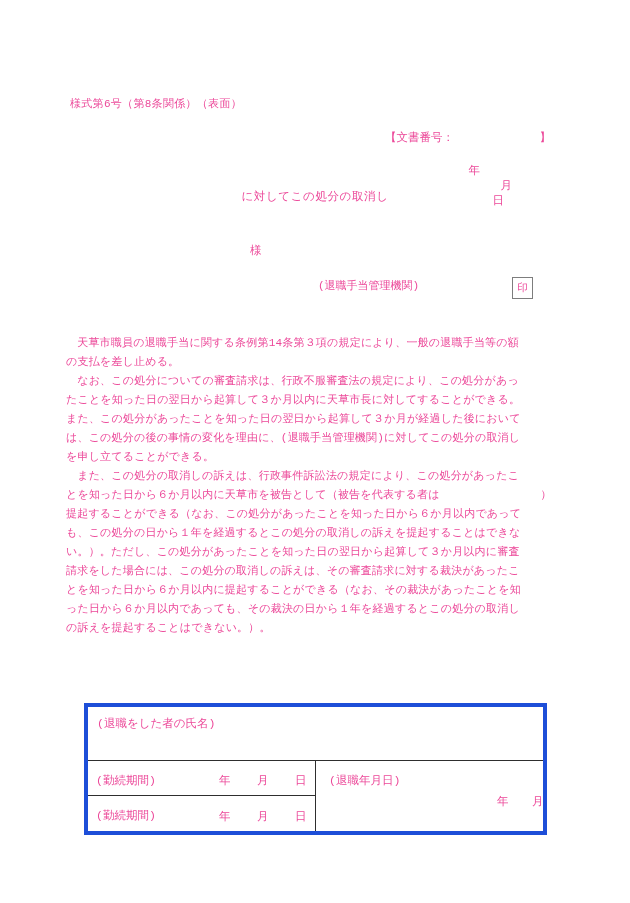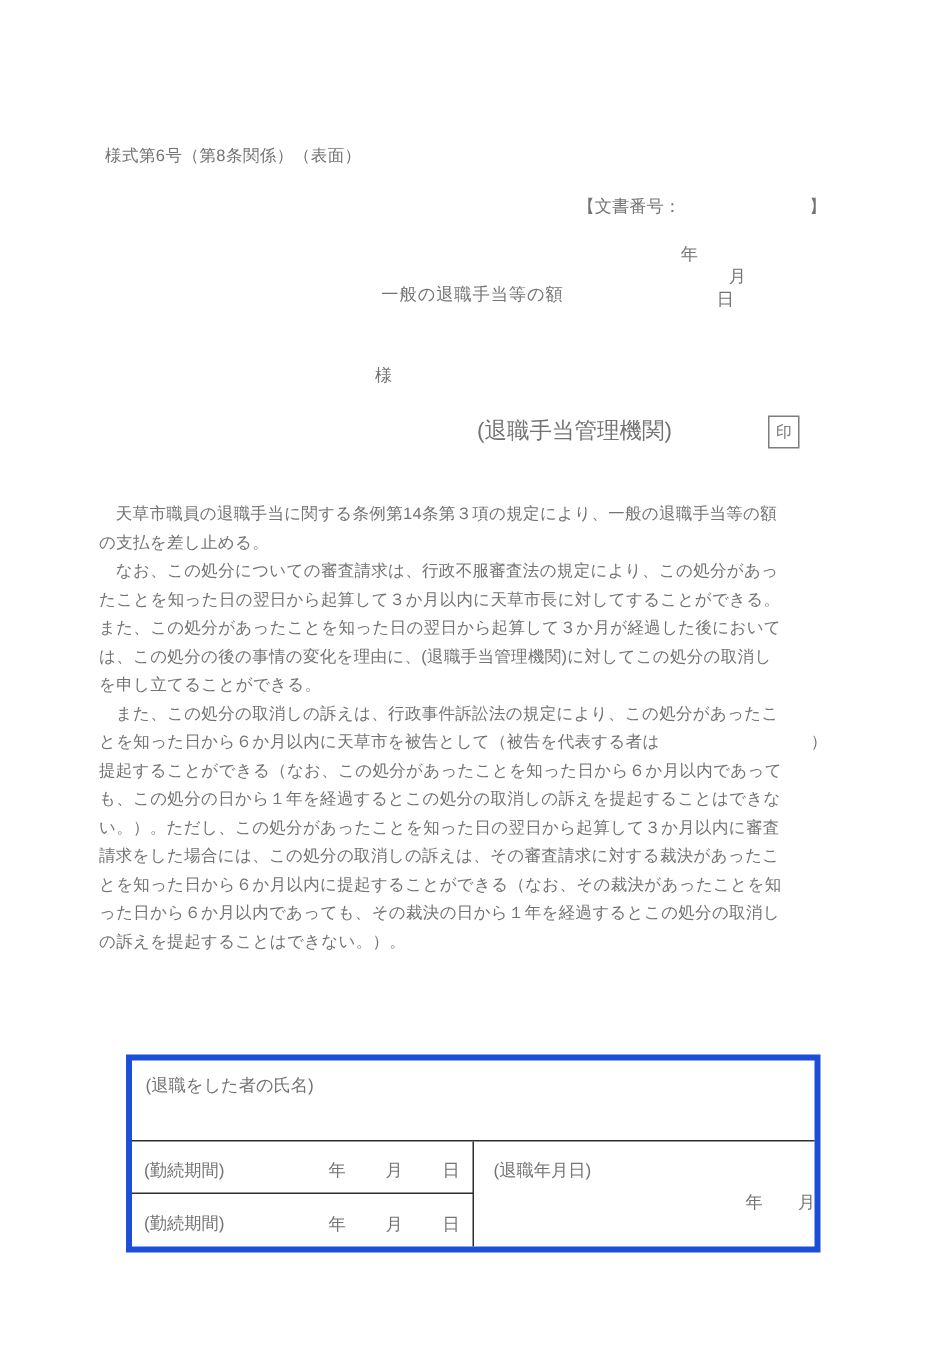--- a/index.html
+++ b/index.html
@@ -1,22 +1,22 @@
 <!DOCTYPE html>
 <html><head>
 <meta charset="utf-8">
 <style>
   html, body { margin: 0; padding: 0; background: #ffffff; }
   .page {
     position: relative;
     width: 630px;
     height: 903px;
     background: #ffffff;
-    color: #737373;
-    font-family: Liberation Sans, sans-serif;
+    color: #ec4899;
+    font-family: Liberation Mono, monospace;
     overflow: hidden;
   }
   .abs { position: absolute; white-space: pre; }
 
   .form-label { left: 70px; top: 96px; font-size: 11px; letter-spacing: 0.3px; }
 
   .doc-number {
     left: 385px; top: 130px; width: 166px;
     display: flex; justify-content: space-between;
     font-size: 11.5px;
@@ -26,21 +26,21 @@
   .date-line .gap-m { margin-left: 32px; }
   .date-line .gap-d { margin-left: 24px; }
 
   .doc-title {
     left: 0; top: 189px; width: 630px;
     text-align: center; font-size: 11.5px; letter-spacing: 0.6px;
   }
 
   .addressee { left: 250px; top: 243px; font-size: 11.5px; }
 
-  .issuer { left: 318px; top: 278px; font-size: 15px; }
+  .issuer { left: 318px; top: 278px; font-size: 11px; }
 
   .seal-box {
     left: 512px; top: 277px; width: 19px; height: 20px;
     border: 1px solid #7d7d7d;
     display: flex; align-items: center; justify-content: center;
     font-size: 10.5px;
   }
 
   .body-text {
     left: 66px; top: 334px; width: 504px;
@@ -93,21 +93,21 @@
     <span>年</span>
     <span class="gap-m">月</span>
     <span class="gap-d">日</span>
   </div>
 
   <div class="abs doc-number">
     <span>【文書番号：</span>
     <span>】</span>
   </div>
 
-  <div class="abs doc-title">一般の退職手当等の額</div>
+  <div class="abs doc-title">に対してこの処分の取消し</div>
 
   <div class="abs addressee">様</div>
 
   <div class="abs issuer">(退職手当管理機関)</div>
 
   <div class="abs seal-box">
     <span>印</span>
   </div>
 
   <div class="abs body-text"><div class="body-line">　天草市職員の退職手当に関する条例第14条第３項の規定により、一般の退職手当等の額</div><div class="body-line">の支払を差し止める。</div><div class="body-line">　なお、この処分についての審査請求は、行政不服審査法の規定により、この処分があっ</div><div class="body-line">たことを知った日の翌日から起算して３か月以内に天草市長に対してすることができる。</div><div class="body-line">また、この処分があったことを知った日の翌日から起算して３か月が経過した後において</div><div class="body-line">は、この処分の後の事情の変化を理由に、(退職手当管理機関)に対してこの処分の取消し</div><div class="body-line">を申し立てることができる。</div><div class="body-line">　また、この処分の取消しの訴えは、行政事件訴訟法の規定により、この処分があったこ</div><div class="body-line">とを知った日から６か月以内に天草市を被告として（被告を代表する者は　　　　　　　　　）</div><div class="body-line">提起することができる（なお、この処分があったことを知った日から６か月以内であって</div><div class="body-line">も、この処分の日から１年を経過するとこの処分の取消しの訴えを提起することはできな</div><div class="body-line">い。）。ただし、この処分があったことを知った日の翌日から起算して３か月以内に審査</div><div class="body-line">請求をした場合には、この処分の取消しの訴えは、その審査請求に対する裁決があったこ</div><div class="body-line">とを知った日から６か月以内に提起することができる（なお、その裁決があったことを知</div><div class="body-line">った日から６か月以内であっても、その裁決の日から１年を経過するとこの処分の取消し</div><div class="body-line">の訴えを提起することはできない。）。</div></div>

